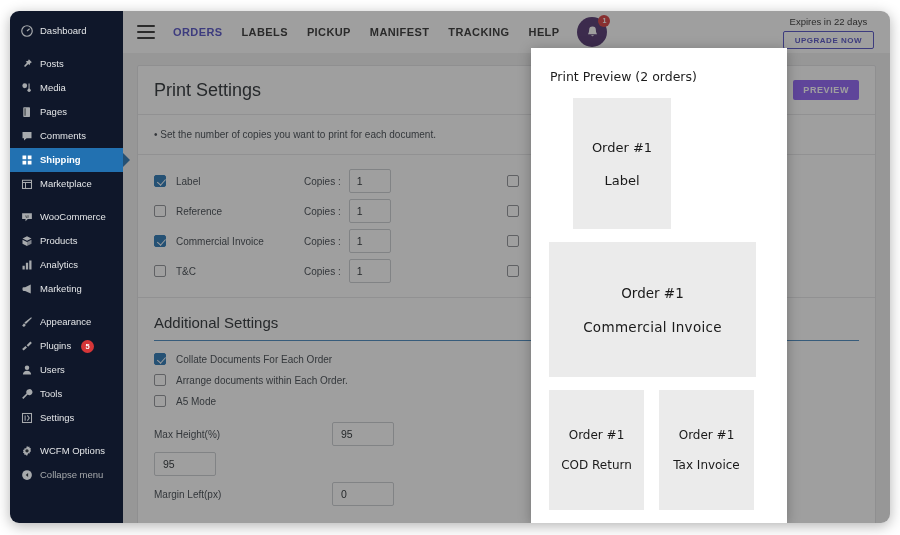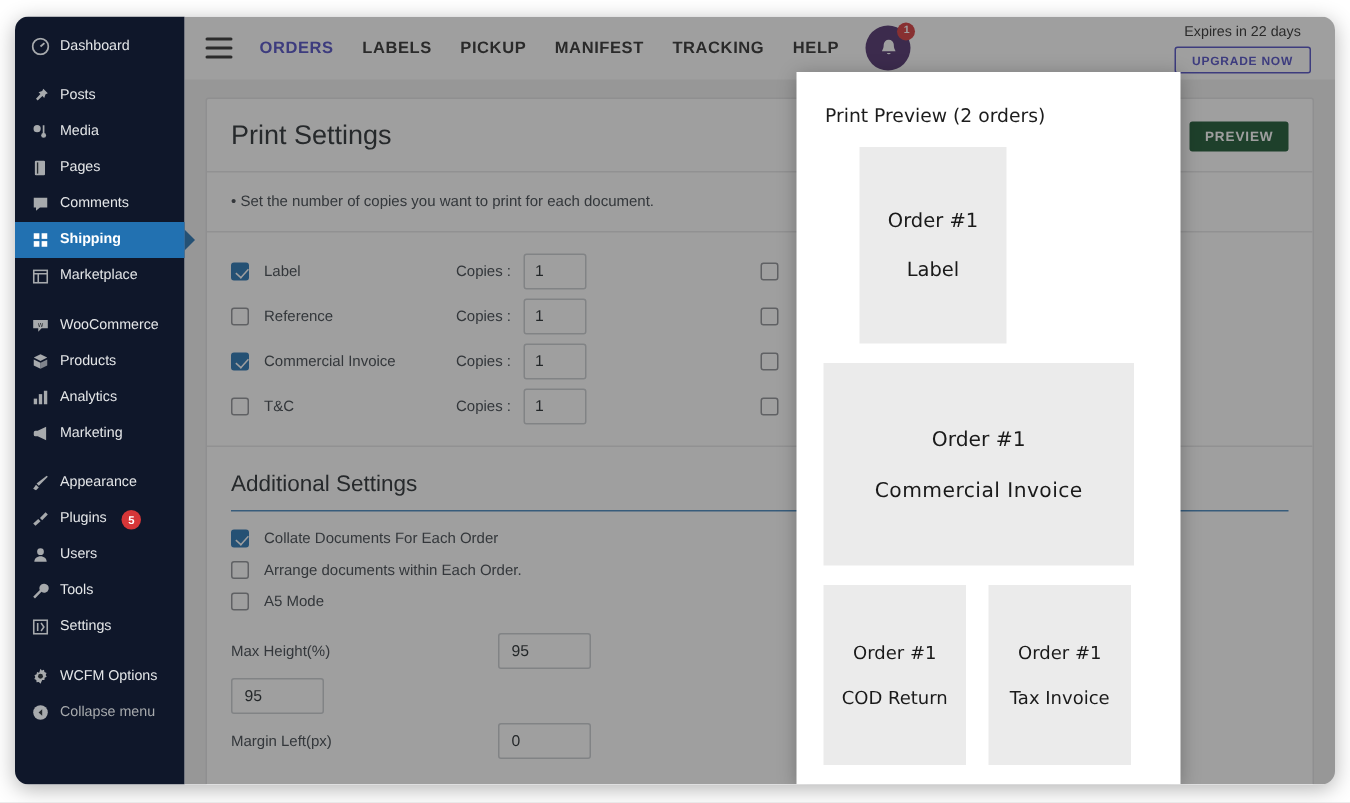--- a/index.html
+++ b/index.html
@@ -170,30 +170,30 @@
 
   .card {
     background: #ffffff;
     border: 1px solid #e2e2e4;
     border-radius: 2px;
   }
   .card-head {
     padding: 14px 16px 13px 16px;
     border-bottom: 1px solid #e6e6e8;
     display: flex;
-    align-items: flex-end;
+    align-items: flex-start;
     justify-content: space-between;
   }
   .page-title {
     font-size: 18px;
     color: #23282d;
     font-weight: normal;
   }
   .btn-preview {
-    background: #14532d;
+    background: #8b5cf6;
     color: #ffffff;
     font-size: 9px;
     font-weight: bold;
     letter-spacing: .6px;
     padding: 5px 10px;
     border: none;
     border-radius: 2px;
   }
 
   .desc {

